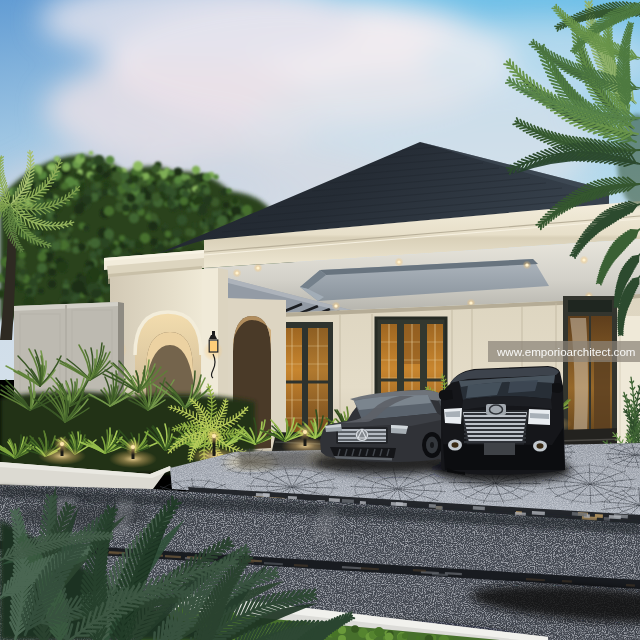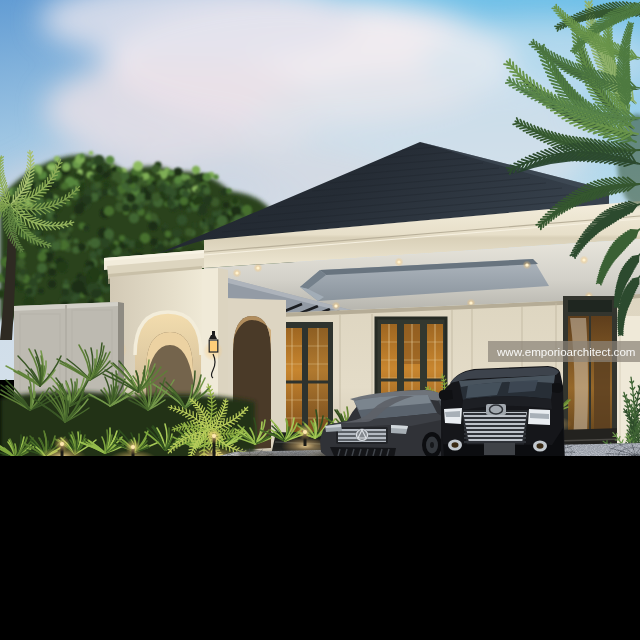--- a/index.html
+++ b/index.html
@@ -1,15 +1,15 @@
 <!DOCTYPE html>
 <html><head><meta charset="utf-8">
 <style>
 html,body{margin:0;padding:0;background:#000;}
-#scene{width:640px;height:456px;position:relative;overflow:hidden;font-family:"Liberation Sans", sans-serif;}
+#scene{width:640px;height:640px;position:relative;overflow:hidden;font-family:"Liberation Sans", sans-serif;}
 </style></head><body>
 <div id="scene">
 <svg width="640" height="640" viewBox="0 0 640 640">
 <defs>
 <linearGradient id="sky" x1="0" y1="0" x2="0.25" y2="1">
 <stop offset="0" stop-color="#639dd4"></stop>
           <stop offset="0.35" stop-color="#9fc6e3"></stop>
 <stop offset="0.65" stop-color="#cddcea"></stop>
           <stop offset="1" stop-color="#d4e0ea"></stop>
 </linearGradient>

